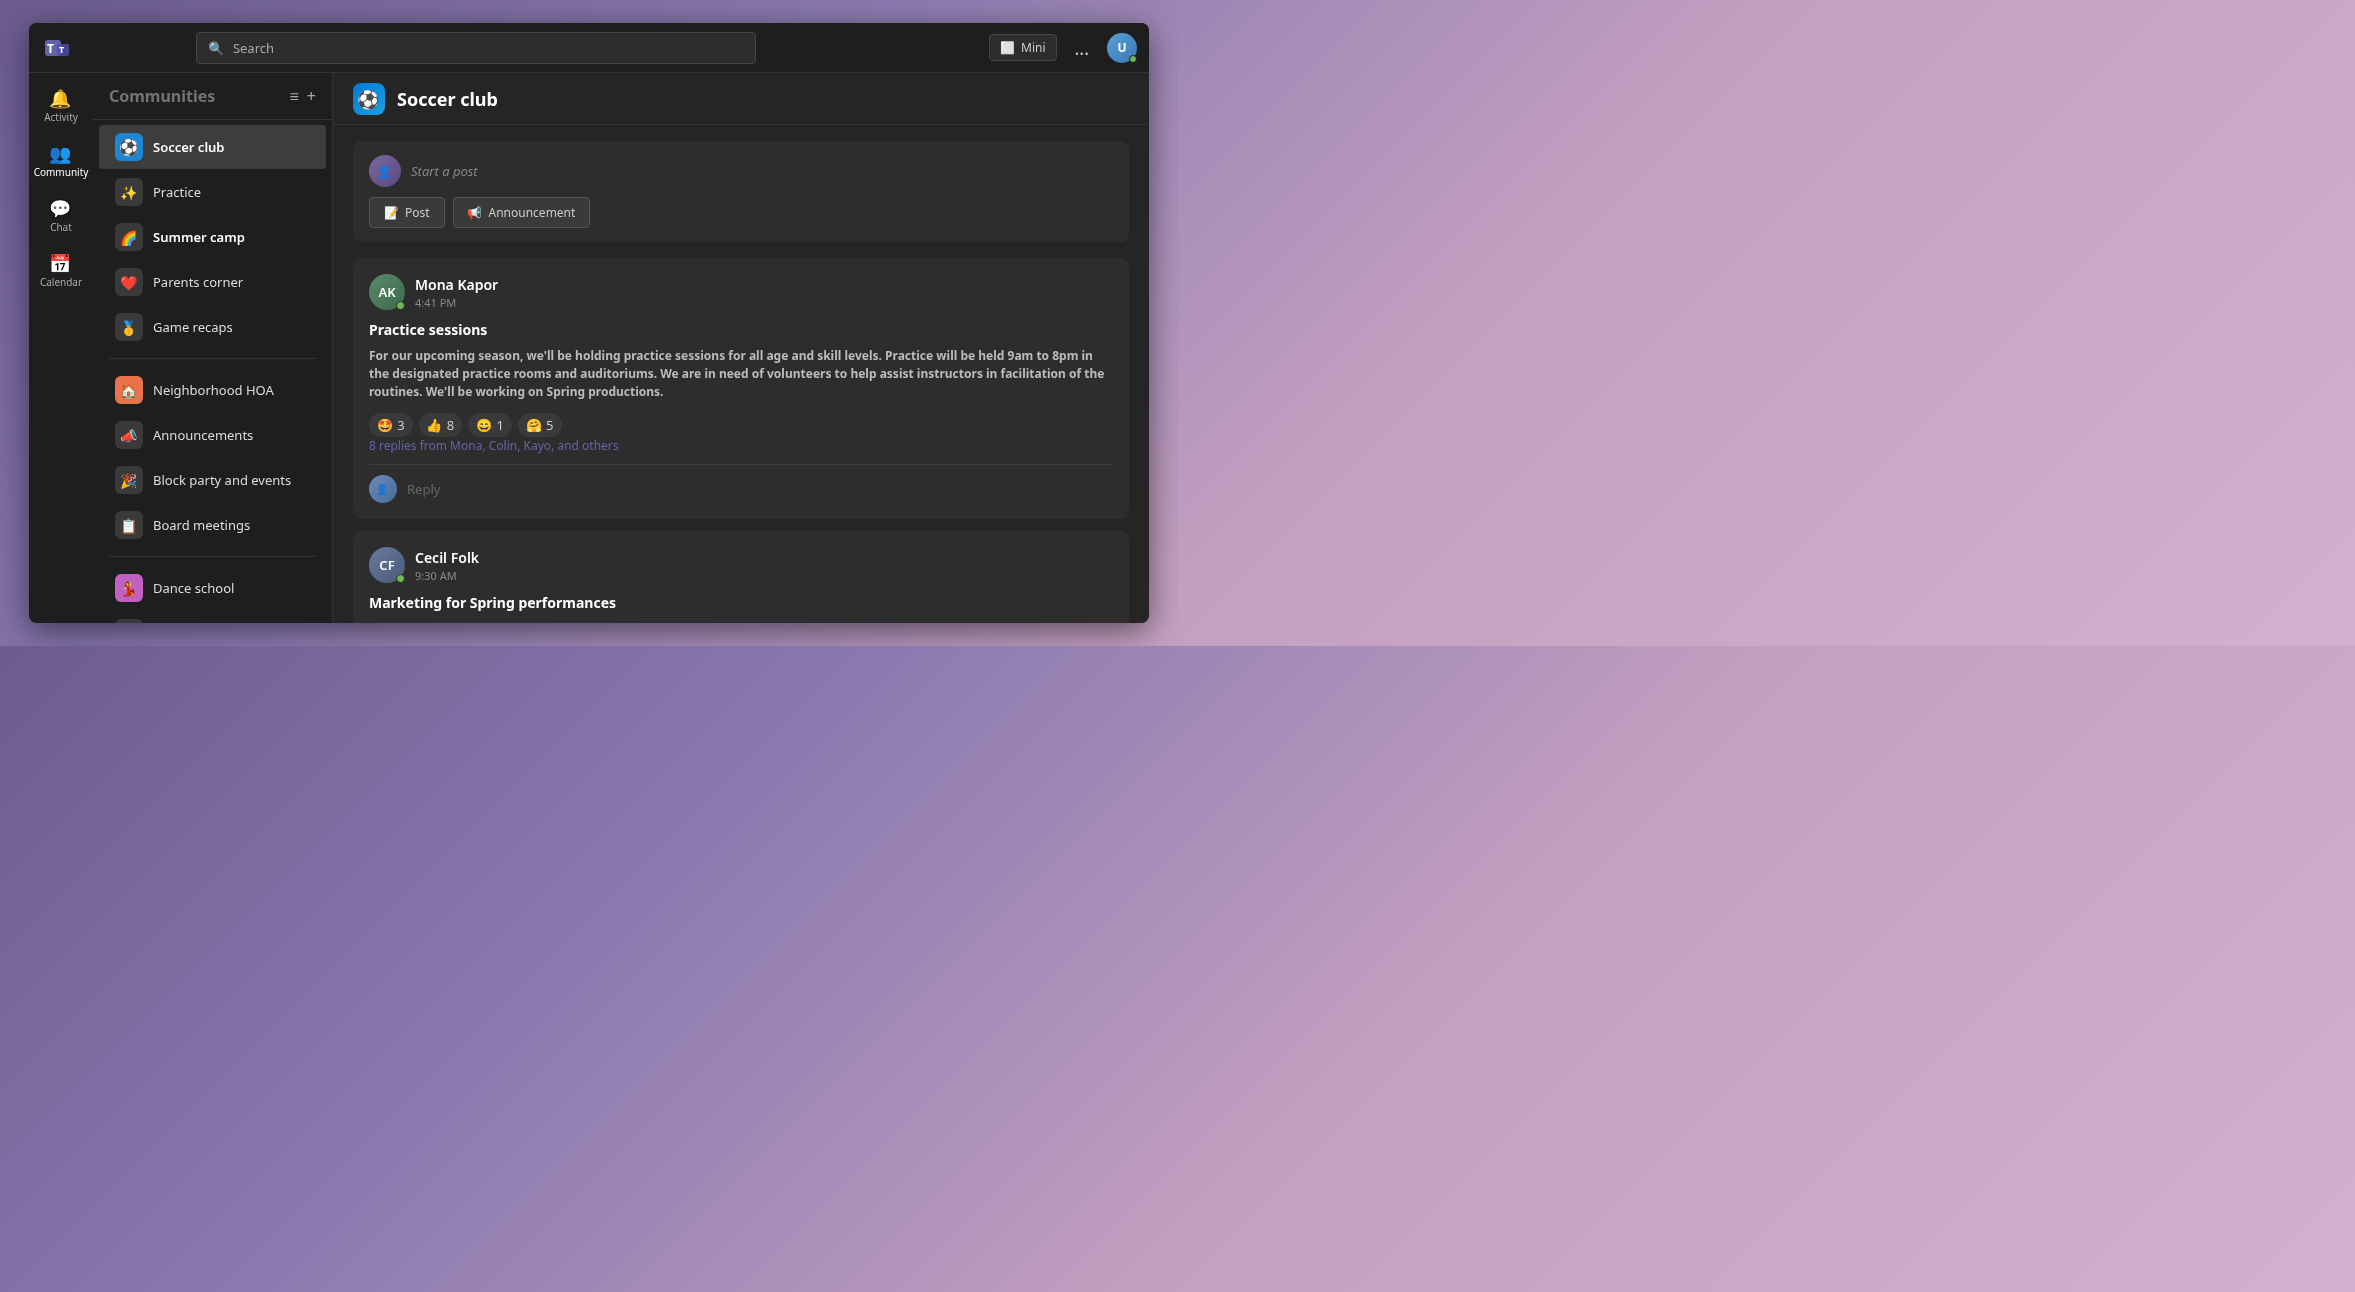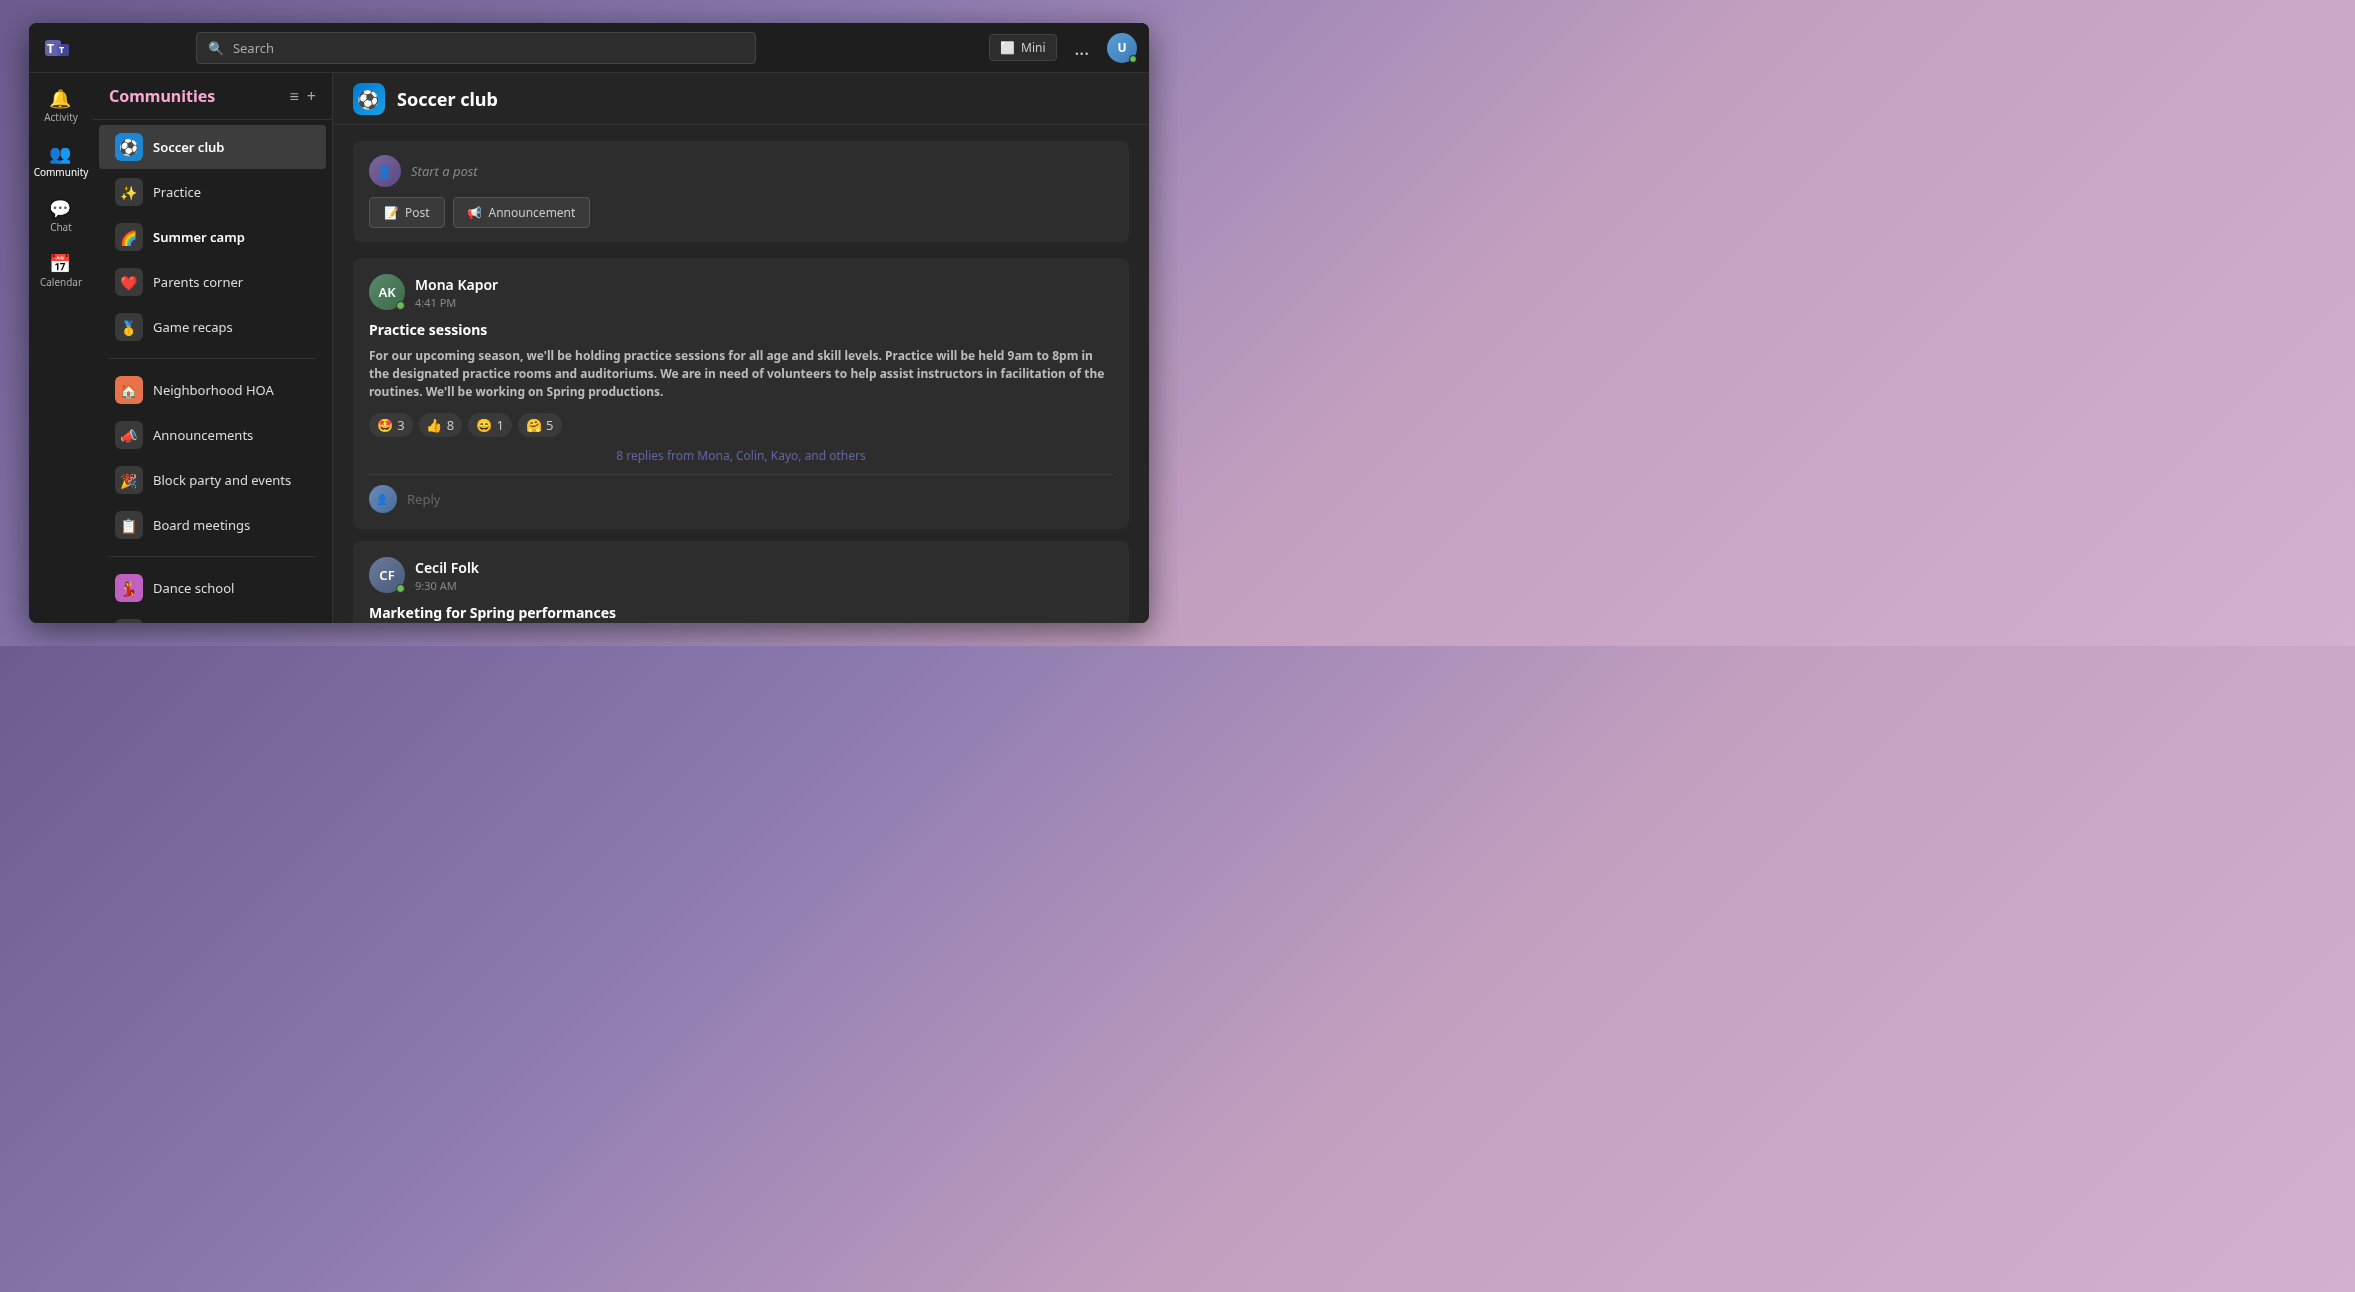--- a/index.html
+++ b/index.html
@@ -158,21 +158,21 @@
     }
     .communities-header {
       display: flex;
       align-items: center;
       padding: 12px 16px;
       border-bottom: 1px solid #333;
     }
     .communities-title {
       font-size: 16px;
       font-weight: 700;
-      color: #f9a8d4;
+      color: #737373;
       flex: 1;
     }
     .communities-actions {
       display: flex;
       gap: 8px;
       color: #aaa;
       font-size: 16px;
     }
     .communities-actions span { cursor: pointer; }
     .community-list {
@@ -359,23 +359,21 @@
       display: flex;
       align-items: center;
       gap: 4px;
       font-size: 13px;
       color: #ccc;
       cursor: pointer;
     }
     .post-replies {
       color: #6264a7;
       font-size: 12px;
-      margin-top: 10px;
       cursor: pointer;
-      text-align: center;
     }
     .reply-row {
       display: flex;
       align-items: center;
       gap: 10px;
       margin-top: 10px;
       padding-top: 10px;
       border-top: 1px solid #3d3d3d;
     }
     .reply-placeholder {

